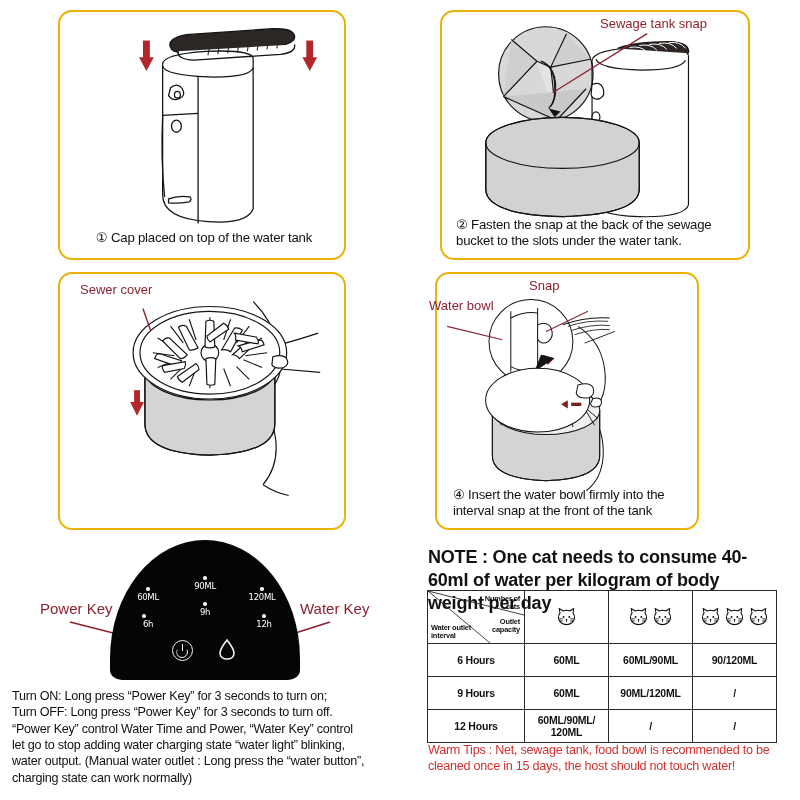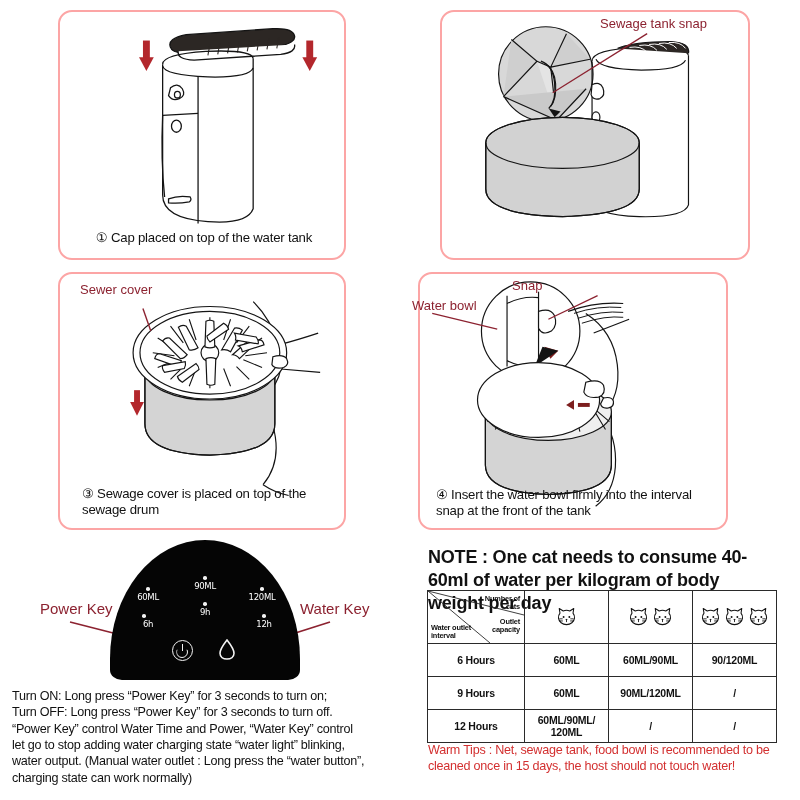--- a/index.html
+++ b/index.html
@@ -11,29 +11,29 @@
     width: 800px;
     height: 800px;
     position: relative;
     font-family: "Liberation Sans", sans-serif;
     overflow: hidden;
     color: #111;
   }
 
   .panel {
     position: absolute;
-    border: 2px solid #fca5a5;
+    border: 2px solid #eab308;
     border-radius: 14px;
     background: #fff;
     box-sizing: border-box;
   }
   #panel-1 { left: 58px;  top: 10px;  width: 288px; height: 250px; }
   #panel-2 { left: 440px; top: 10px;  width: 310px; height: 250px; }
   #panel-3 { left: 58px;  top: 272px; width: 288px; height: 258px; }
-  #panel-4 { left: 418px; top: 272px; width: 310px; height: 258px; }
+  #panel-4 { left: 435px; top: 272px; width: 264px; height: 258px; }
 
   .caption {
     position: absolute;
     left: 10px;
     right: 6px;
     font-size: 13.2px;
     line-height: 1.22;
     color: #111;
     letter-spacing: -0.2px;
   }
@@ -272,20 +272,21 @@
         <ellipse cx="122" cy="133" rx="78" ry="26" fill="#d2d2d2"></ellipse>
         <path d="M44 133 L44 180 Q44 206 122 208 Q200 206 200 180 L200 133" fill="#d2d2d2"></path>
         <ellipse cx="122" cy="133" rx="78" ry="26" fill="none"></ellipse>
         <path d="M44 133 L44 180 Q44 206 122 208 Q200 206 200 180 L200 133" fill="none"></path>
       </g>
 
       <path d="M208 22 L112 82" stroke="#8c2230" stroke-width="1.3" fill="none"></path>
     </svg>
   </div>
   <div class="redlabel" style="left:158px; top:4px;">Sewage tank snap</div>
+  <div class="caption" id="cap-2">② Fasten the snap at the back of the sewage bucket to the slots under the water tank.</div>
 </div>
 
 <div class="panel" id="panel-3">
   <div class="art">
     <svg viewBox="0 0 288 258" xmlns="http://www.w3.org/2000/svg">
       <g fill="none" stroke="#141414" stroke-width="1.2">
 
         <path d="M196 28 Q214 46 222 72 Q230 98 214 118"></path>
         <path d="M222 72 Q244 66 262 60"></path>
         <path d="M218 96 Q242 98 264 100"></path>
@@ -330,21 +331,20 @@
       </g>
 
       <path d="M84 35 L92 58" stroke="#8c2230" stroke-width="1.4" fill="none"></path>
       <g fill="#b3272c">
         <rect x="75" y="118" width="6" height="13"></rect>
         <path d="M71 130 L85 130 L78 144 Z"></path>
       </g>
     </svg>
   </div>
   <div class="redlabel" style="left:20px; top:8px;">Sewer cover</div>
-  <div class="caption" id="cap-3">③ Sewage cover is placed on top of the sewage drum</div>
 </div>
 
 <div class="panel" id="panel-4">
   <div class="art">
     <svg viewBox="0 0 310 258" xmlns="http://www.w3.org/2000/svg">
       <g fill="none" stroke="#141414" stroke-width="1.2">
 
         <ellipse cx="112" cy="58" rx="50" ry="50" fill="#fff"></ellipse>
         <path d="M88 22 L88 94"></path>
         <path d="M120 18 L120 96"></path>

